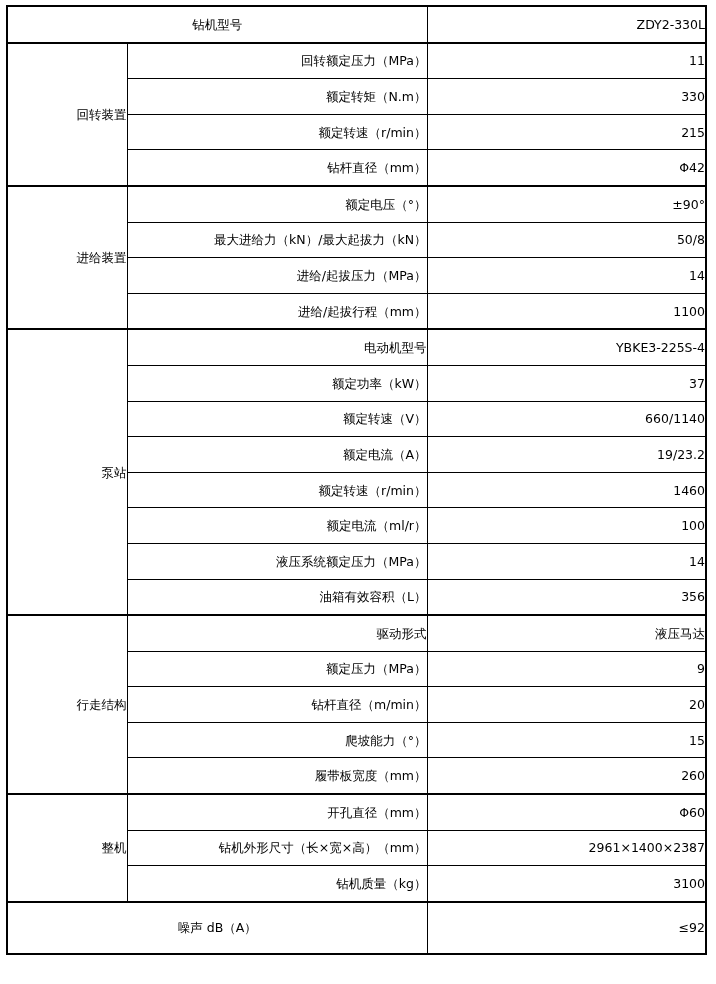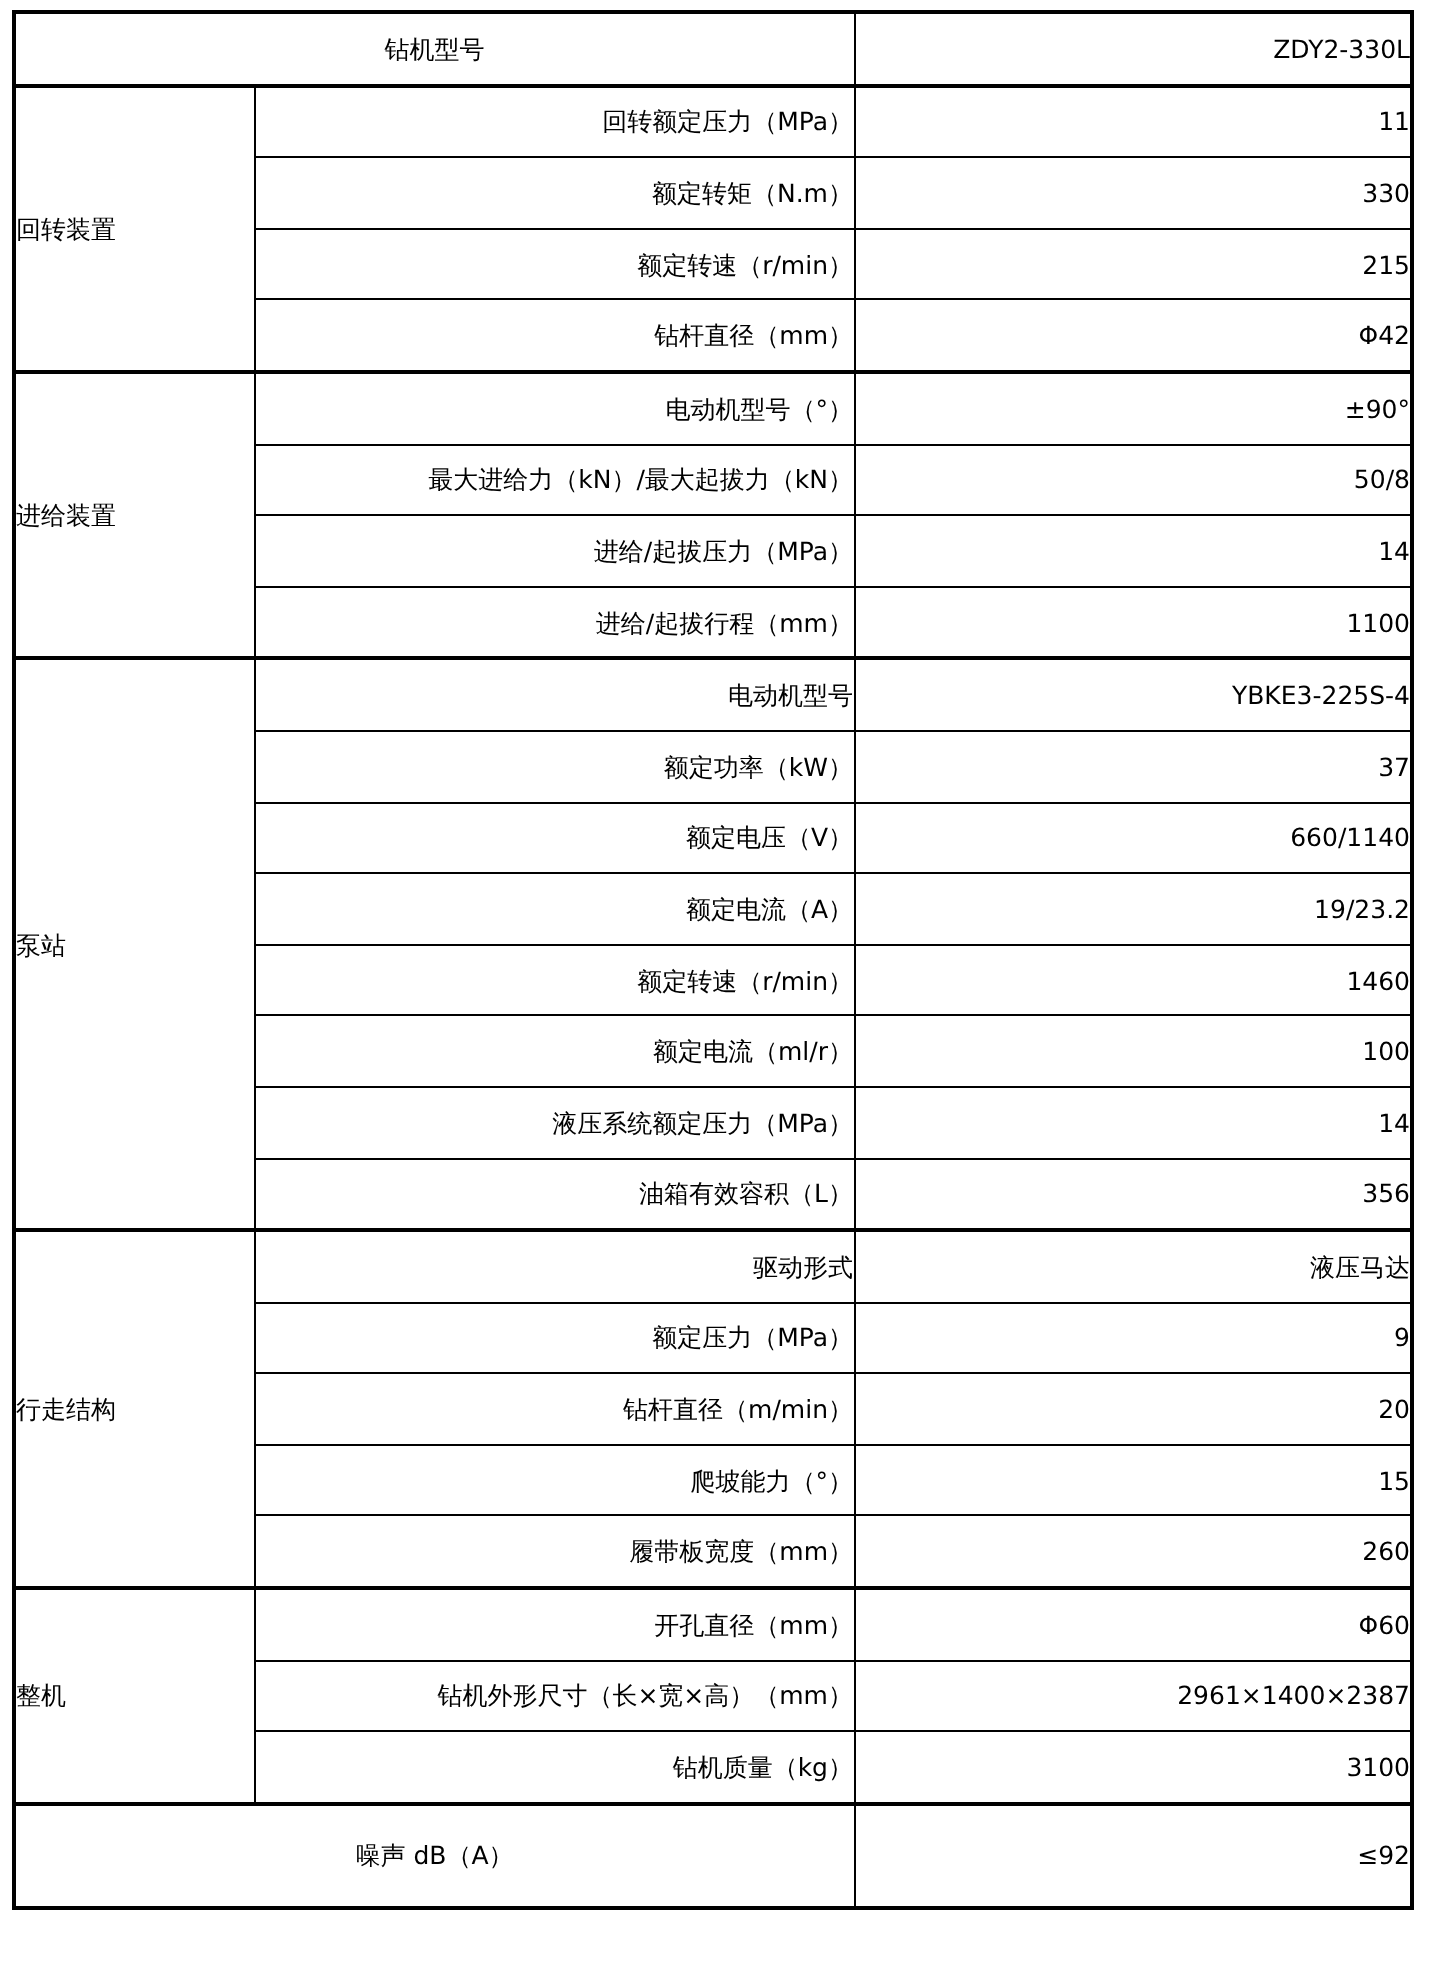--- a/index.html
+++ b/index.html
@@ -32,21 +32,21 @@
     height: 34.6px;
     padding: 0;
     vertical-align: middle;
     overflow: hidden;
   }
   td.hdr {
     text-align: center;
     height: 36px;
   }
   td.group-cell {
-    text-align: left;
+    text-align: right;
   }
   td.param {
     text-align: right;
     padding-left: 12px;
   }
   td.val {
     text-align: right;
   }
   tr.group-start td {
     border-top: 2px solid #000000;
@@ -83,21 +83,21 @@
         <tr>
           <td class="param">额定转速（r/min）</td>
           <td class="val">215</td>
         </tr>
         <tr>
           <td class="param">钻杆直径（mm）</td>
           <td class="val">Φ42</td>
         </tr>
         <tr class="group-start">
           <td rowspan="4" class="group-cell">进给装置</td>
-          <td class="param">电动机型号（°）</td>
+          <td class="param">额定电压（°）</td>
           <td class="val">±90°</td>
         </tr>
         <tr>
           <td class="param">最大进给力（kN）/最大起拔力（kN）</td>
           <td class="val">50/8</td>
         </tr>
         <tr>
           <td class="param">进给/起拔压力（MPa）</td>
           <td class="val">14</td>
         </tr>
@@ -108,21 +108,21 @@
         <tr class="group-start">
           <td rowspan="8" class="group-cell">泵站</td>
           <td class="param">电动机型号</td>
           <td class="val">YBKE3-225S-4</td>
         </tr>
         <tr>
           <td class="param">额定功率（kW）</td>
           <td class="val">37</td>
         </tr>
         <tr>
-          <td class="param">额定电压（V）</td>
+          <td class="param">额定转速（V）</td>
           <td class="val">660/1140</td>
         </tr>
         <tr>
           <td class="param">额定电流（A）</td>
           <td class="val">19/23.2</td>
         </tr>
         <tr>
           <td class="param">额定转速（r/min）</td>
           <td class="val">1460</td>
         </tr>

